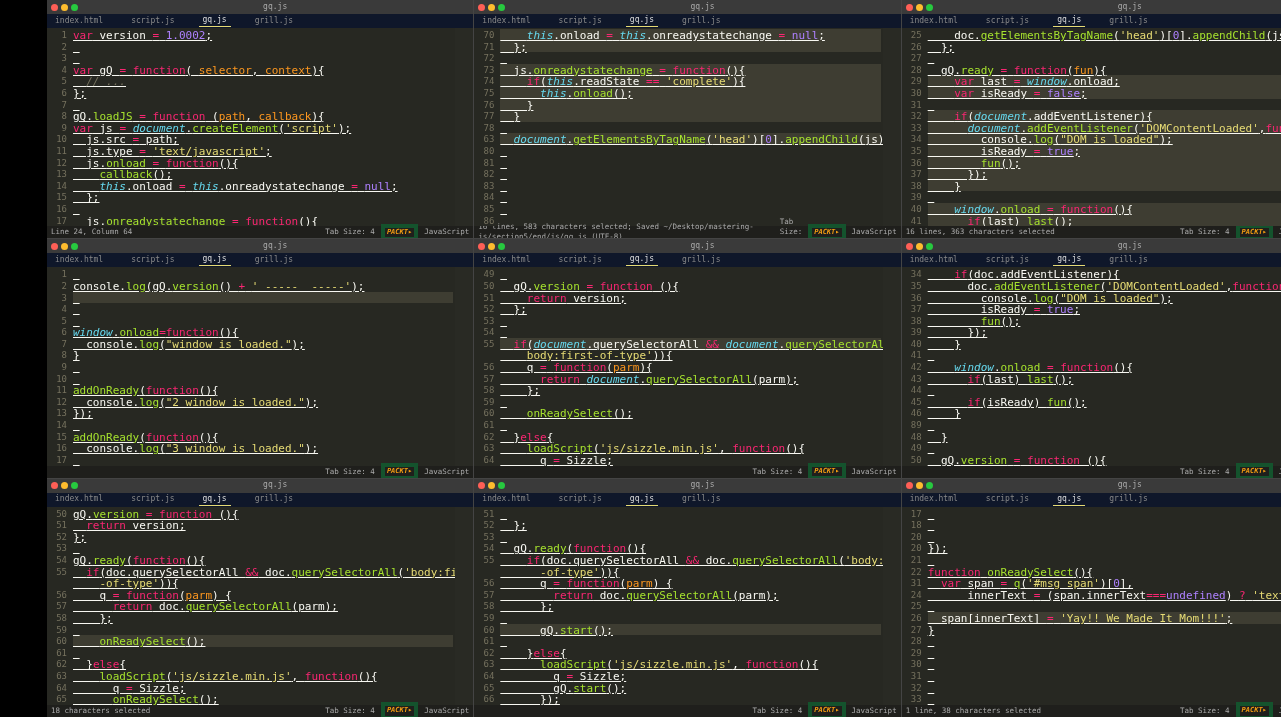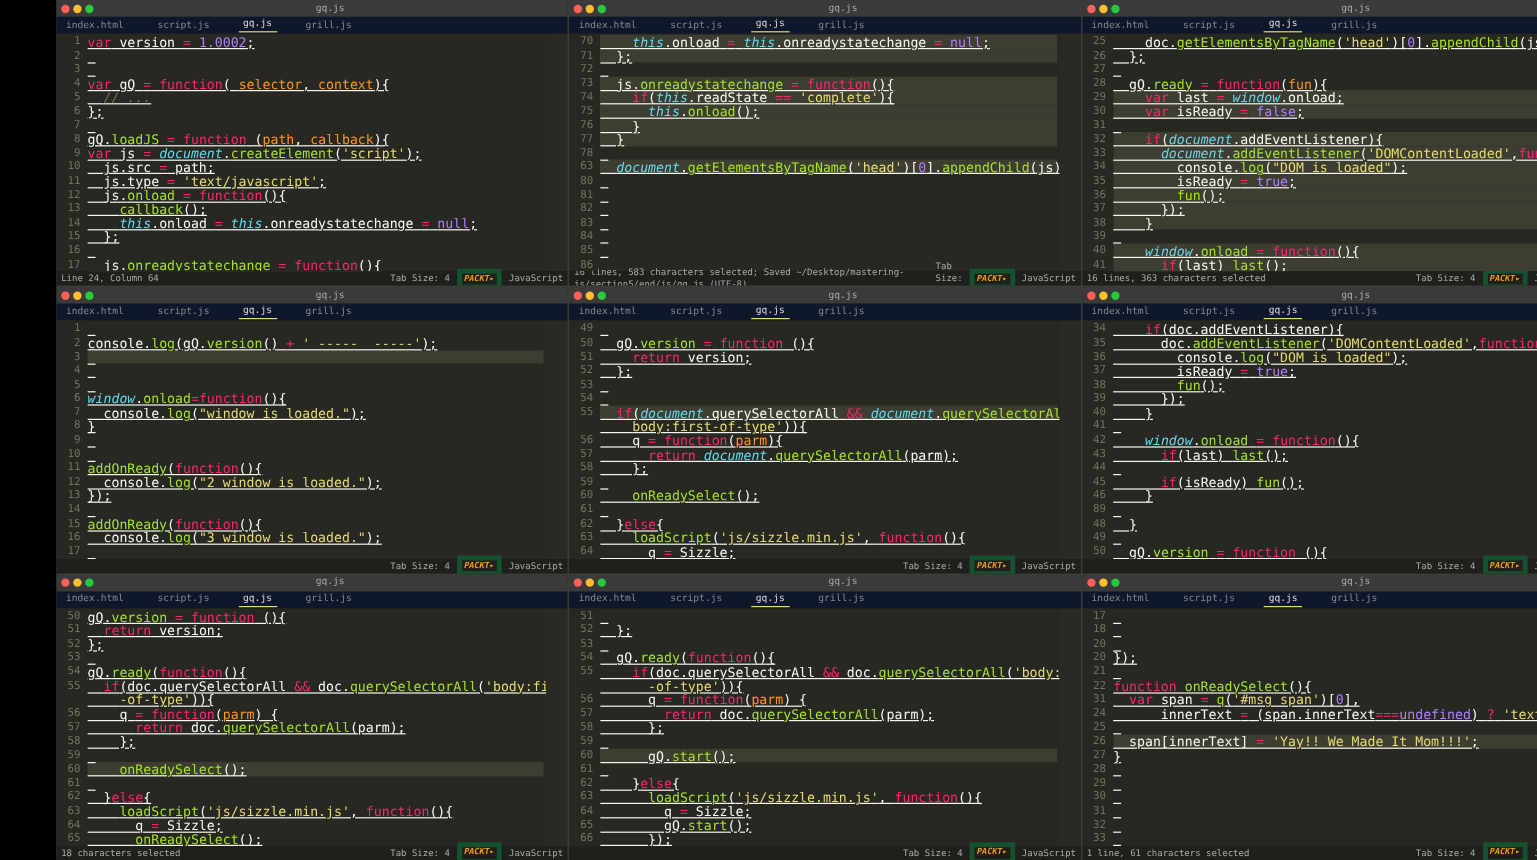--- a/index.html
+++ b/index.html
@@ -534,21 +534,21 @@
           <div class="ln">30</div>
           <div class="ln">31</div>
           <div class="ln">32</div>
           <div class="ln">33</div>
           <div class="ln">34</div>
         </div>
         <div class="code"><div class="line">&nbsp;</div><div class="line">&nbsp;</div><div class="line">&nbsp;</div><div class="line">});</div><div class="line">&nbsp;</div><div class="line"><span class="kw">function</span> <span class="fn">onReadySelect</span>(){</div><div class="line">  <span class="kw">var</span> span <span class="op">=</span> <span class="fn">q</span>(<span class="st">'#msg span'</span>)[<span class="cn">0</span>],</div><div class="line">      innerText <span class="op">=</span> (span.innerText<span class="op">===</span><span class="cn">undefined</span>) <span class="op">?</span> <span class="st">'textContent'</span>:</div><div class="line">&nbsp;</div><div class="line hl">  span[innerText] <span class="op">=</span> <span class="st">'Yay!! We Made It Mom!!!'</span>;</div><div class="line">}</div><div class="line">&nbsp;</div><div class="line">&nbsp;</div><div class="line">&nbsp;</div><div class="line">&nbsp;</div><div class="line">&nbsp;</div><div class="line">&nbsp;</div><div class="line">&nbsp;</div></div>
         <div class="minimap"></div>
       </div>
       <div class="statusbar">
-        <div>1 line, 61 characters selected</div>
+        <div>1 line, 38 characters selected</div>
         <div class="status-right">
           <span>Tab Size: 4</span>
           <span class="packt">PACKT▸</span>
           <span>JavaScript</span>
         </div>
       </div>
     </div>
   </div>
 
 </body></html>

